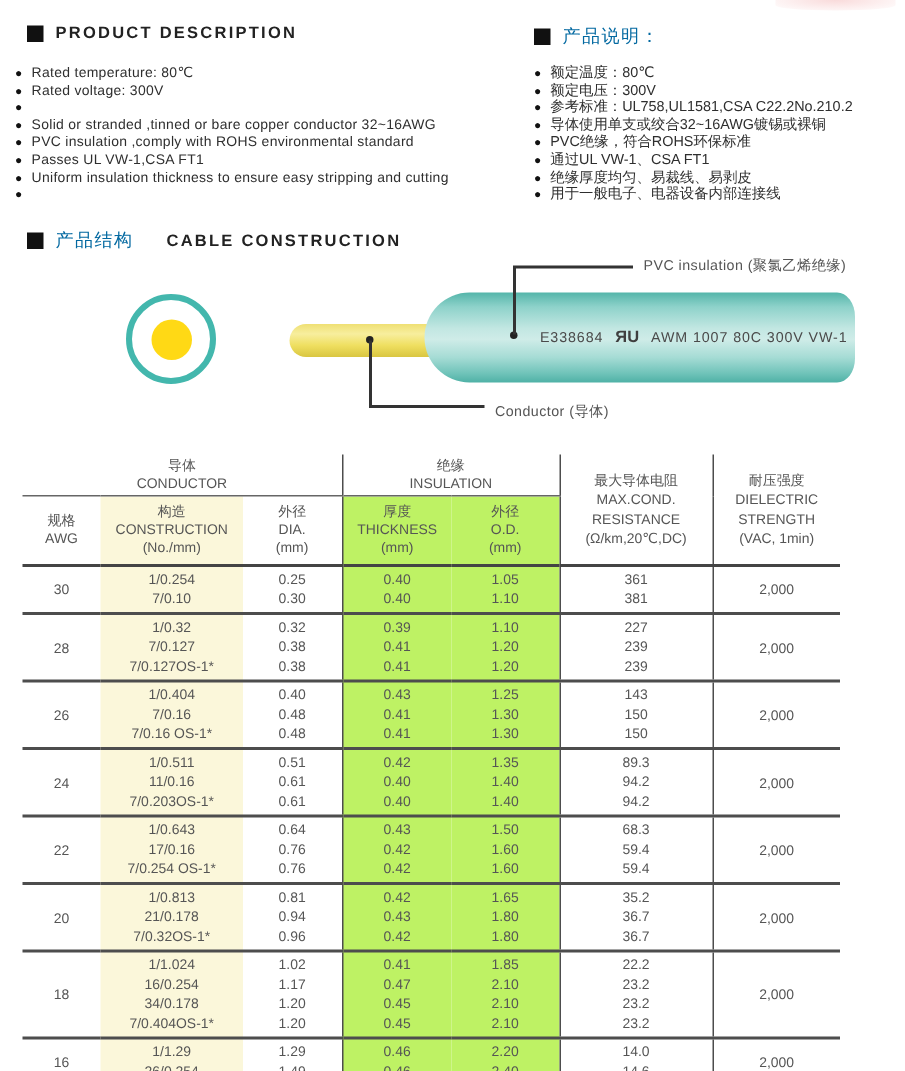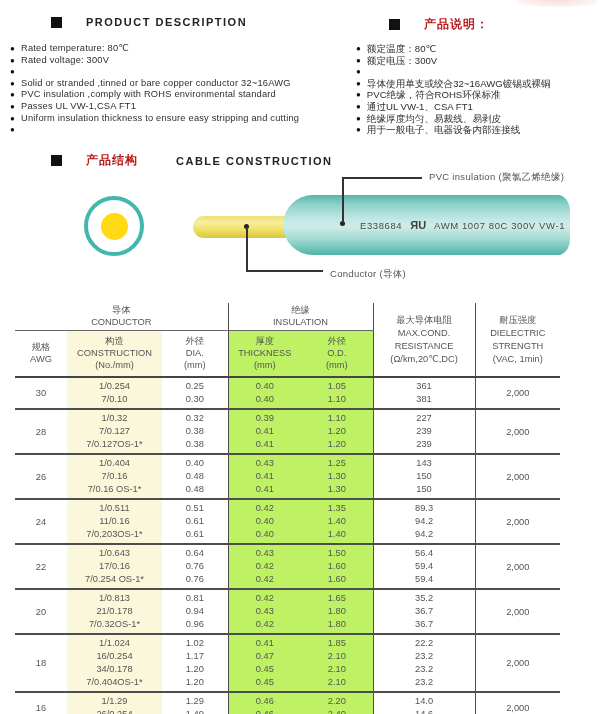--- a/index.html
+++ b/index.html
@@ -5,24 +5,24 @@
   * { margin:0; padding:0; box-sizing:border-box; }
   html,body { background:#ffffff; }
   .page {
     position:relative; width:603px; height:714px; background:#fff;
     font-family:"Liberation Sans","DejaVu Sans",sans-serif; color:#333;
     overflow:hidden; margin:0 auto;
   }
   .abs { position:absolute; }
 
   
-  .sec-head { display:flex; align-items:center; gap:24px;margin-left:33px; }
+  .sec-head { display:flex; align-items:center; gap:8px; }
   .sq { width:11px; height:11px; background:#111; flex:0 0 auto; }
   .sec-title-en { font-size:11px; font-weight:bold; letter-spacing:1.5px; color:#222; }
-  .sec-title-zh { font-size:12px; font-weight:bold; letter-spacing:1px; color:#b91c1c; }
+  .sec-title-zh { font-size:12px; font-weight:normal; letter-spacing:1px; color:#0369a1; }
 
   
   .blist { list-style:none; }
   .blist li { display:flex; align-items:flex-start; line-height:11.6px; color:#2e2e2e; }
   .blist .dot { font-size:8px; line-height:11.6px; margin-right:6px; color:#111; flex:0 0 auto; }
   .blist.en li { font-size:9.3px; letter-spacing:0.2px; }
   .blist.zh li { font-size:9.6px; }
 
   
   .cs-ring { left:84px; top:196px; width:60px; height:60px; border-radius:50%;
@@ -122,20 +122,21 @@
       <li>
         <span class="dot">●</span>
         <span>额定温度：80℃</span>
       </li>
       <li>
         <span class="dot">●</span>
         <span>额定电压：300V</span>
       </li>
       <li>
         <span class="dot">●</span>
+        <span>参考标准：UL758,UL1581,CSA C22.2No.210.2</span>
       </li>
       <li>
         <span class="dot">●</span>
         <span>导体使用单支或绞合32~16AWG镀锡或裸铜</span>
       </li>
       <li>
         <span class="dot">●</span>
         <span>PVC绝缘，符合ROHS环保标准</span>
       </li>
       <li>
@@ -370,21 +371,21 @@
               <div class="line">0.43</div>
               <div class="line">0.42</div>
               <div class="line">0.42</div>
             </td>
             <td class="blue">
               <div class="line">1.50</div>
               <div class="line">1.60</div>
               <div class="line">1.60</div>
             </td>
             <td class="bl">
-              <div class="line">56.4</div>
+              <div class="line">68.3</div>
               <div class="line">59.4</div>
               <div class="line">59.4</div>
             </td>
             <td class="bl">2,000</td>
           </tr>
           <tr class="body-row">
             <td>20</td>
             <td class="yellow">
               <div class="line">1/0.813</div>
               <div class="line">21/0.178</div>

